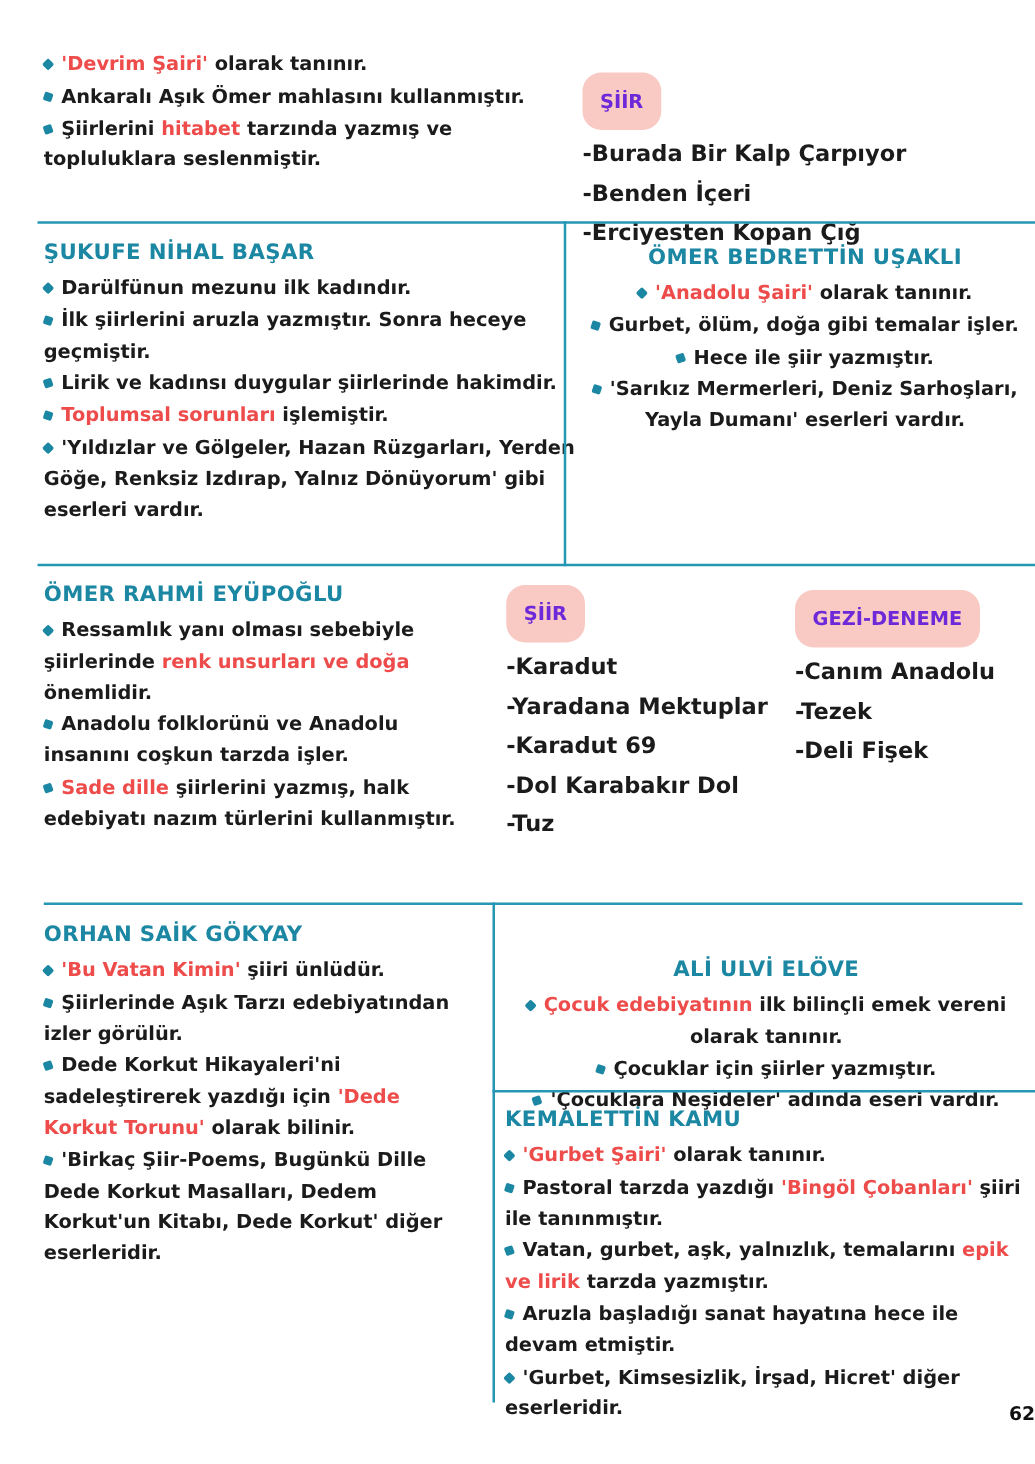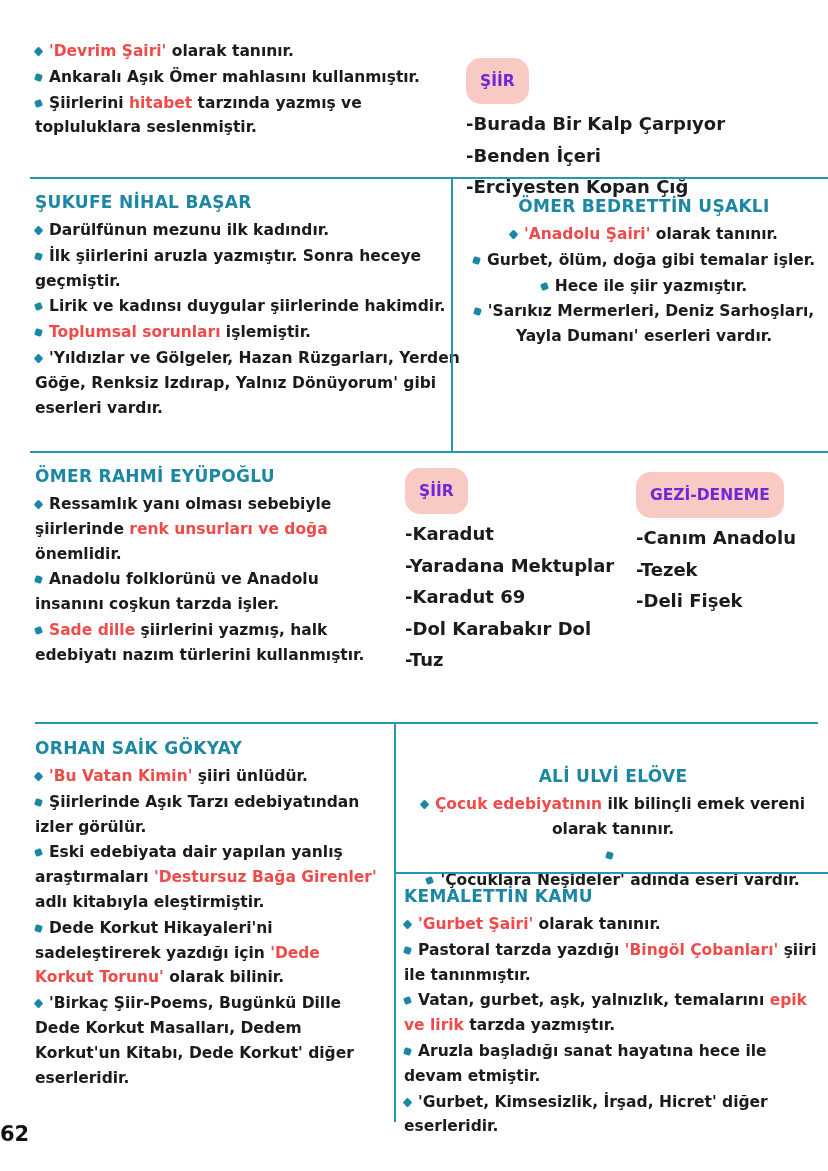--- a/index.html
+++ b/index.html
@@ -25,22 +25,22 @@
     display:inline-block;background:var(--pink,#f9c9c3);color:#6d28d9;
     font-size:15.5px;font-weight:700;padding:14px 14px;border-radius:15px;
     margin-bottom:4px;
   }
   .works{font-size:18px;font-weight:700;line-height:1.75;}
   .work-item{white-space:nowrap;}
   .divider{position:absolute;background:var(--line,#2596b4);}
   .divider.h{height:2px;}
   .divider.v{width:2px;}
   .page-number{
-    position:absolute;top:1122px;left:0;width:100%;text-align:left;
-    font-size:21px;font-weight:700;color:#111;
+    position:absolute;top:1122px;left:0;width:100%;text-align:right;
+    font-size:15px;font-weight:700;color:#111;
   }
 </style>
 </head>
 <body>
 
 <div class="page">
 
   <section class="panel" style="left:35px;top:38px;width:420px;">
     <div class="bullets">
         <div class="bullet"><span class="b-icon"></span><span class="red">'Devrim Şairi'</span><span> olarak tanınır.</span></div>
@@ -115,31 +115,30 @@
   </aside>
 
   <div class="divider h" style="left:35px;top:722px;width:783px;"></div>
   <div class="divider v" style="left:394px;top:722px;height:400px;"></div>
 
   <section class="panel" style="left:35px;top:738px;width:345px;">
     <h2 class="title">ORHAN SAİK GÖKYAY</h2>
     <div class="bullets">
         <div class="bullet"><span class="b-icon"></span><span class="red">'Bu Vatan Kimin'</span><span> şiiri ünlüdür.</span></div>
         <div class="bullet"><span class="b-icon"></span><span>Şiirlerinde Aşık Tarzı edebiyatından izler görülür.</span></div>
-        <div class="bullet"><span class="b-icon"></span><span>Eski edebiyata dair yapılan yanlış araştırmaları </span><span class="red">'Destursuz Bağa Girenler'</span><span> adlı kitabıyla eleştirmiştir.</span></div>
         <div class="bullet"><span class="b-icon"></span><span>Dede Korkut Hikayaleri'ni sadeleştirerek yazdığı için </span><span class="red">'Dede Korkut Torunu'</span><span> olarak bilinir.</span></div>
         <div class="bullet"><span class="b-icon"></span><span>'Birkaç Şiir-Poems, Bugünkü Dille Dede Korkut Masalları, Dedem Korkut'un Kitabı, Dede Korkut' diğer eserleridir.</span></div>
       </div>
   </section>
 
   <section class="panel" style="left:404px;top:766px;width:418px;text-align:center;">
     <h2 class="title">ALİ ULVİ ELÖVE</h2>
     <div class="bullets">
         <div class="bullet"><span class="b-icon"></span><span class="red">Çocuk edebiyatının</span><span> ilk bilinçli emek vereni olarak tanınır.</span></div>
-        <div class="bullet"><span class="b-icon"></span></div>
+        <div class="bullet"><span class="b-icon"></span><span>Çocuklar için şiirler yazmıştır.</span></div>
         <div class="bullet"><span class="b-icon"></span><span>'Çocuklara Neşideler' adında eseri vardır.</span></div>
       </div>
   </section>
 
   <div class="divider h" style="left:394px;top:872px;width:434px;"></div>
 
   <section class="panel" style="left:404px;top:886px;width:418px;">
     <h2 class="title">KEMALETTİN KAMU</h2>
     <div class="bullets">
         <div class="bullet"><span class="b-icon"></span><span class="red">'Gurbet Şairi'</span><span> olarak tanınır.</span></div>

